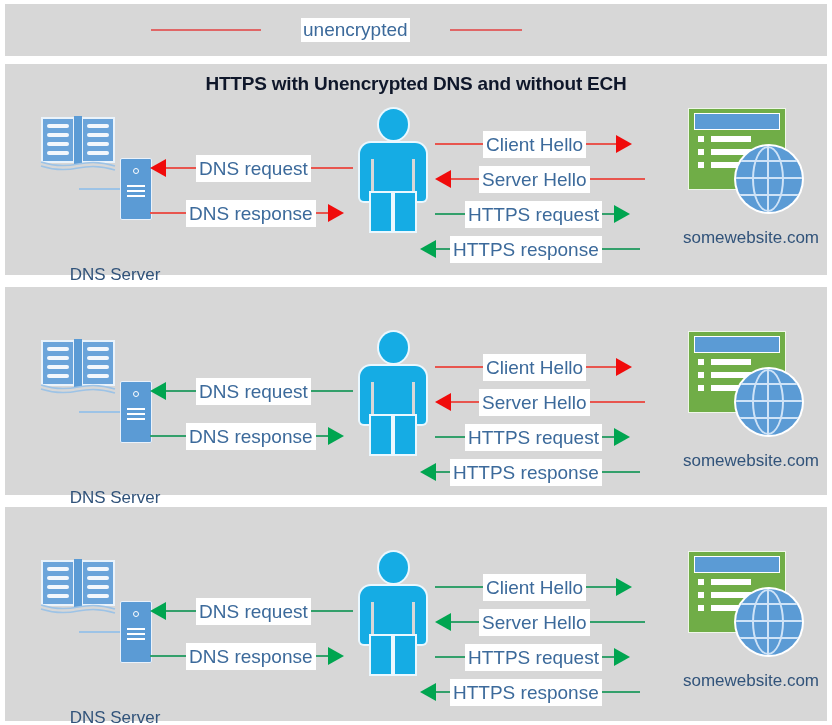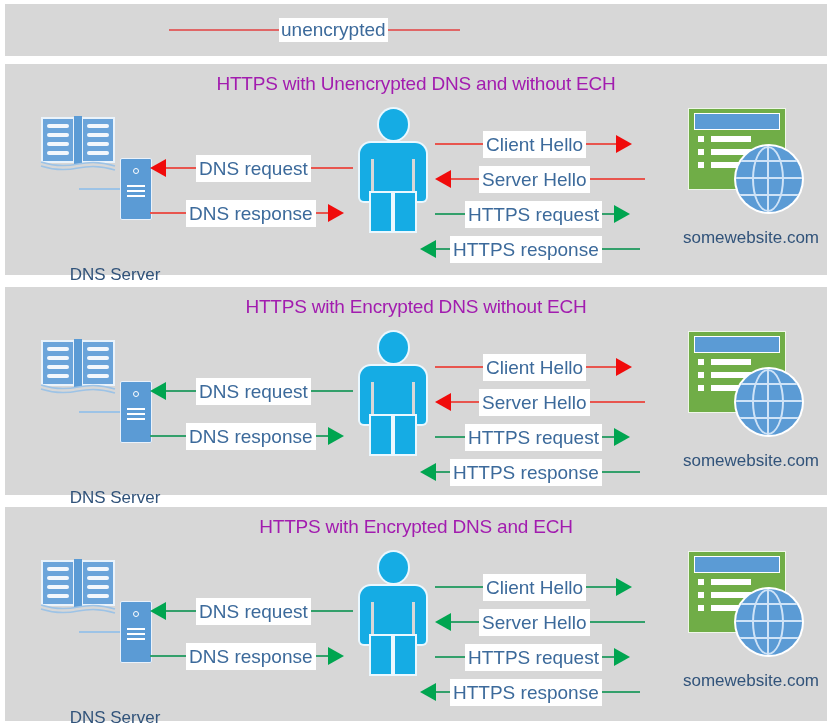--- a/index.html
+++ b/index.html
@@ -23,31 +23,31 @@
 
   
   .legend-item{position:absolute;top:0;height:52px;display:flex;align-items:center;}
   .legend-line{height:0;border-top:2px solid #000;width:110px;}
   .legend-label{
     background:#ffffff;color:#3c6a9b;
     font-size:19px;line-height:22px;
     padding:1px 2px;white-space:nowrap;
     position:relative;z-index:2;
   }
-  #legend-unencrypted{left:164px;}
+  #legend-unencrypted{left:146px;gap:40px;}
   #legend-encrypted{left:465px;}
   #legend-unencrypted .legend-line{border-top-color:#e06666;}
   #legend-encrypted .legend-line{border-top-color:#4aa883;}
   .legend-line.short{width:72px;}
 
   
   .panel-title{
     position:absolute;left:0;right:0;top:9px;
-    text-align:center;color:#a21caf;
-    font-size:19px;font-weight:normal;letter-spacing:-0.2px;
+    text-align:center;color:#0f172a;
+    font-size:19px;font-weight:bold;letter-spacing:-0.2px;
   }
 
   
   .dns-group{position:absolute;left:30px;top:46px;width:120px;height:110px;}
   .book{position:absolute;left:4px;top:0;width:78px;height:62px;}
   .server-tower{
     position:absolute;left:85px;top:48px;width:30px;height:60px;
     background:#5b9bd5;border:1.5px solid #eaf2fb;border-radius:2px;
   }
   .tower-dot{
@@ -264,21 +264,20 @@
     </div>
     <div class="flow c-green" style="left:415px;top:171px">
       <span class="head left"></span>
       <span class="seg" style="width:14px"></span>
       <span class="lbl">HTTPS response</span>
       <span class="seg" style="width:38px"></span>
     </div>
   </div>
 
   <div class="panel" id="panel-2">
-    <div class="panel-title">HTTPS with Encrypted DNS without ECH</div>
 
     <div class="dns-group">
       <div class="book">
         <svg viewBox="0 0 78 62" width="78" height="62" aria-hidden="true">
           <g stroke="#eaf3fb" stroke-width="2">
             <path d="M3 8 h32 v44 H3 z" fill="#6ba4da"></path>
             <path d="M43 8 h32 v44 H43 z" fill="#6ba4da"></path>
           </g>
           <rect x="35" y="6" width="8" height="48" fill="#5b9bd5"></rect>
           <g fill="#ffffff" opacity="0.92">
@@ -379,21 +378,20 @@
     </div>
     <div class="flow c-green" style="left:415px;top:171px">
       <span class="head left"></span>
       <span class="seg" style="width:14px"></span>
       <span class="lbl">HTTPS response</span>
       <span class="seg" style="width:38px"></span>
     </div>
   </div>
 
   <div class="panel" id="panel-3">
-    <div class="panel-title">HTTPS with Encrypted DNS and ECH</div>
 
     <div class="dns-group">
       <div class="book">
         <svg viewBox="0 0 78 62" width="78" height="62" aria-hidden="true">
           <g stroke="#eaf3fb" stroke-width="2">
             <path d="M3 8 h32 v44 H3 z" fill="#6ba4da"></path>
             <path d="M43 8 h32 v44 H43 z" fill="#6ba4da"></path>
           </g>
           <rect x="35" y="6" width="8" height="48" fill="#5b9bd5"></rect>
           <g fill="#ffffff" opacity="0.92">

